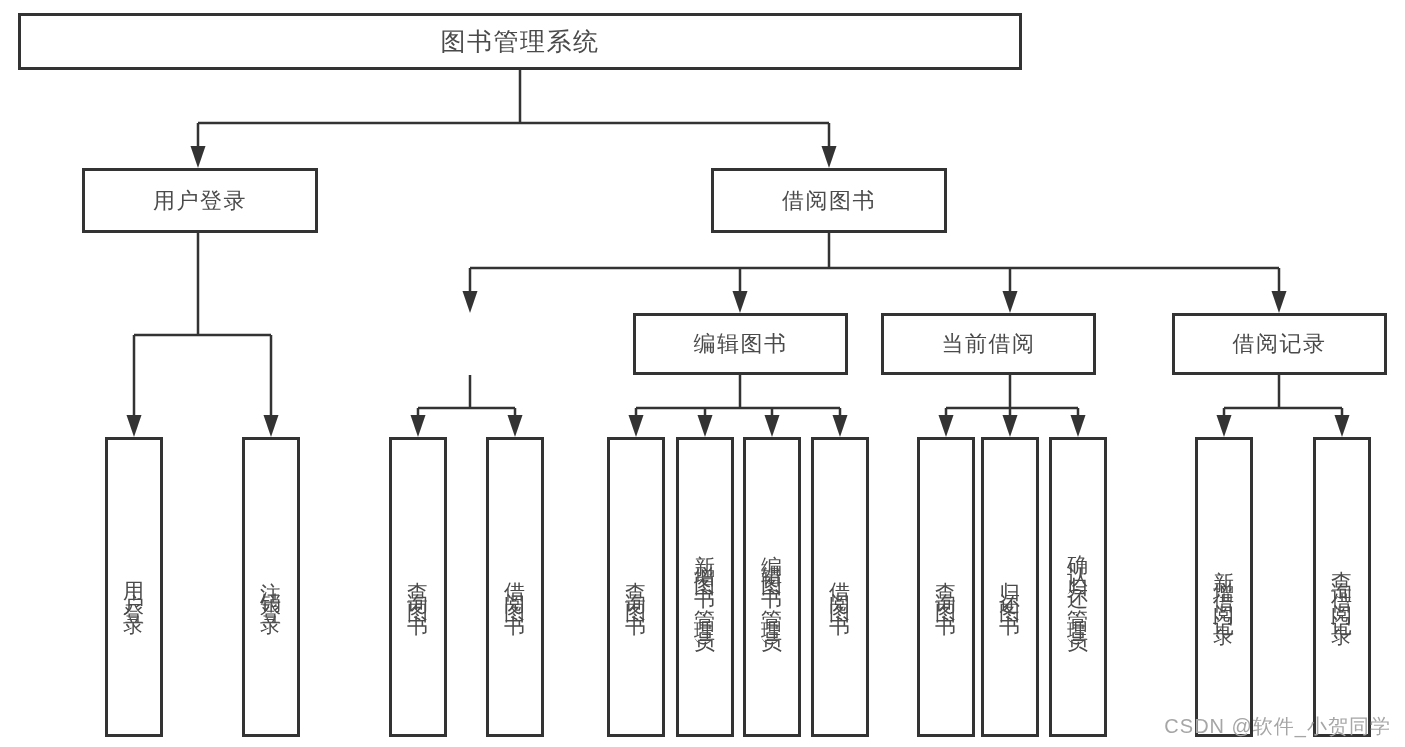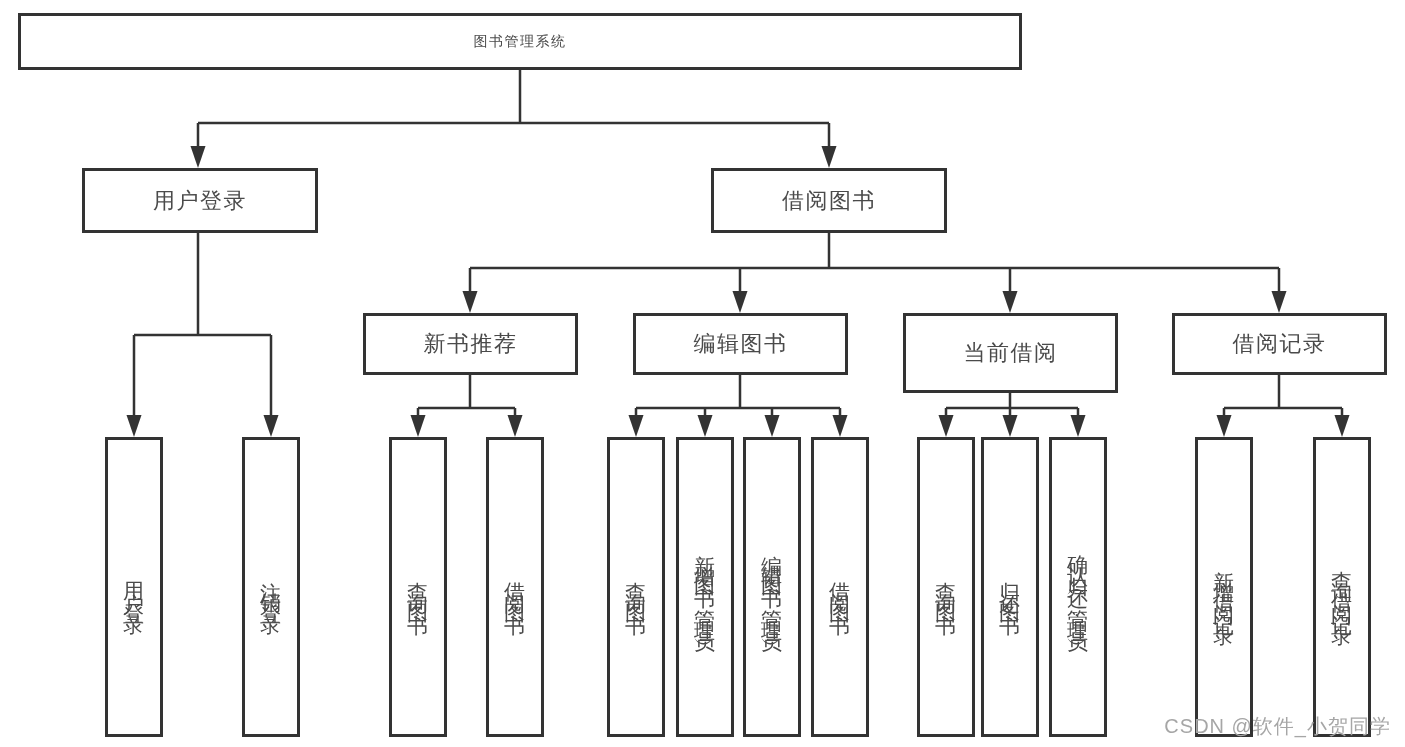--- a/index.html
+++ b/index.html
@@ -20,21 +20,21 @@
   svg.connectors path{stroke:var(--line);stroke-width:2.5;fill:none;}
   svg.connectors polygon{fill:var(--line);stroke:none;}
   .node{
     position:absolute;
     box-sizing:border-box;
     border:3px solid var(--line);
     background:#ffffff;
     display:flex;align-items:center;justify-content:center;
     color:var(--text);
   }
-  .lvl0 .lbl{font-size:14px;letter-spacing:1.5px;}
+  .lvl0 .lbl{font-size:25px;letter-spacing:1.5px;}
   .lvl1 .lbl,.lvl2 .lbl{font-size:22px;letter-spacing:1.5px;}
   .leaf .lbl{
     writing-mode:vertical-rl;
     text-orientation:mixed;
     font-size:21px;
     letter-spacing:11px;
     line-height:1;
     white-space:nowrap;
   }
   .watermark{
@@ -91,27 +91,24 @@
     <span class="lbl">图书管理系统</span>
   </div>
 
   <div class="node lvl1" style="left:82px;top:168px;width:236px;height:65px">
     <span class="lbl">用户登录</span>
   </div>
   <div class="node lvl1" style="left:711px;top:168px;width:236px;height:65px">
     <span class="lbl">借阅图书</span>
   </div>
 
-  <div class="node lvl2" style="left:363px;top:313px;width:215px;height:62px">
-    <span class="lbl">新书推荐</span>
-  </div>
   <div class="node lvl2" style="left:633px;top:313px;width:215px;height:62px">
     <span class="lbl">编辑图书</span>
   </div>
-  <div class="node lvl2" style="left:903px;top:313px;width:215px;height:80px">
+  <div class="node lvl2" style="left:881px;top:313px;width:215px;height:62px">
     <span class="lbl">当前借阅</span>
   </div>
   <div class="node lvl2" style="left:1172px;top:313px;width:215px;height:62px">
     <span class="lbl">借阅记录</span>
   </div>
 
   <div class="node leaf" style="left:105px;top:437px;width:58px;height:300px">
     <span class="lbl">用户登录</span>
   </div>
   <div class="node leaf" style="left:242px;top:437px;width:58px;height:300px">

